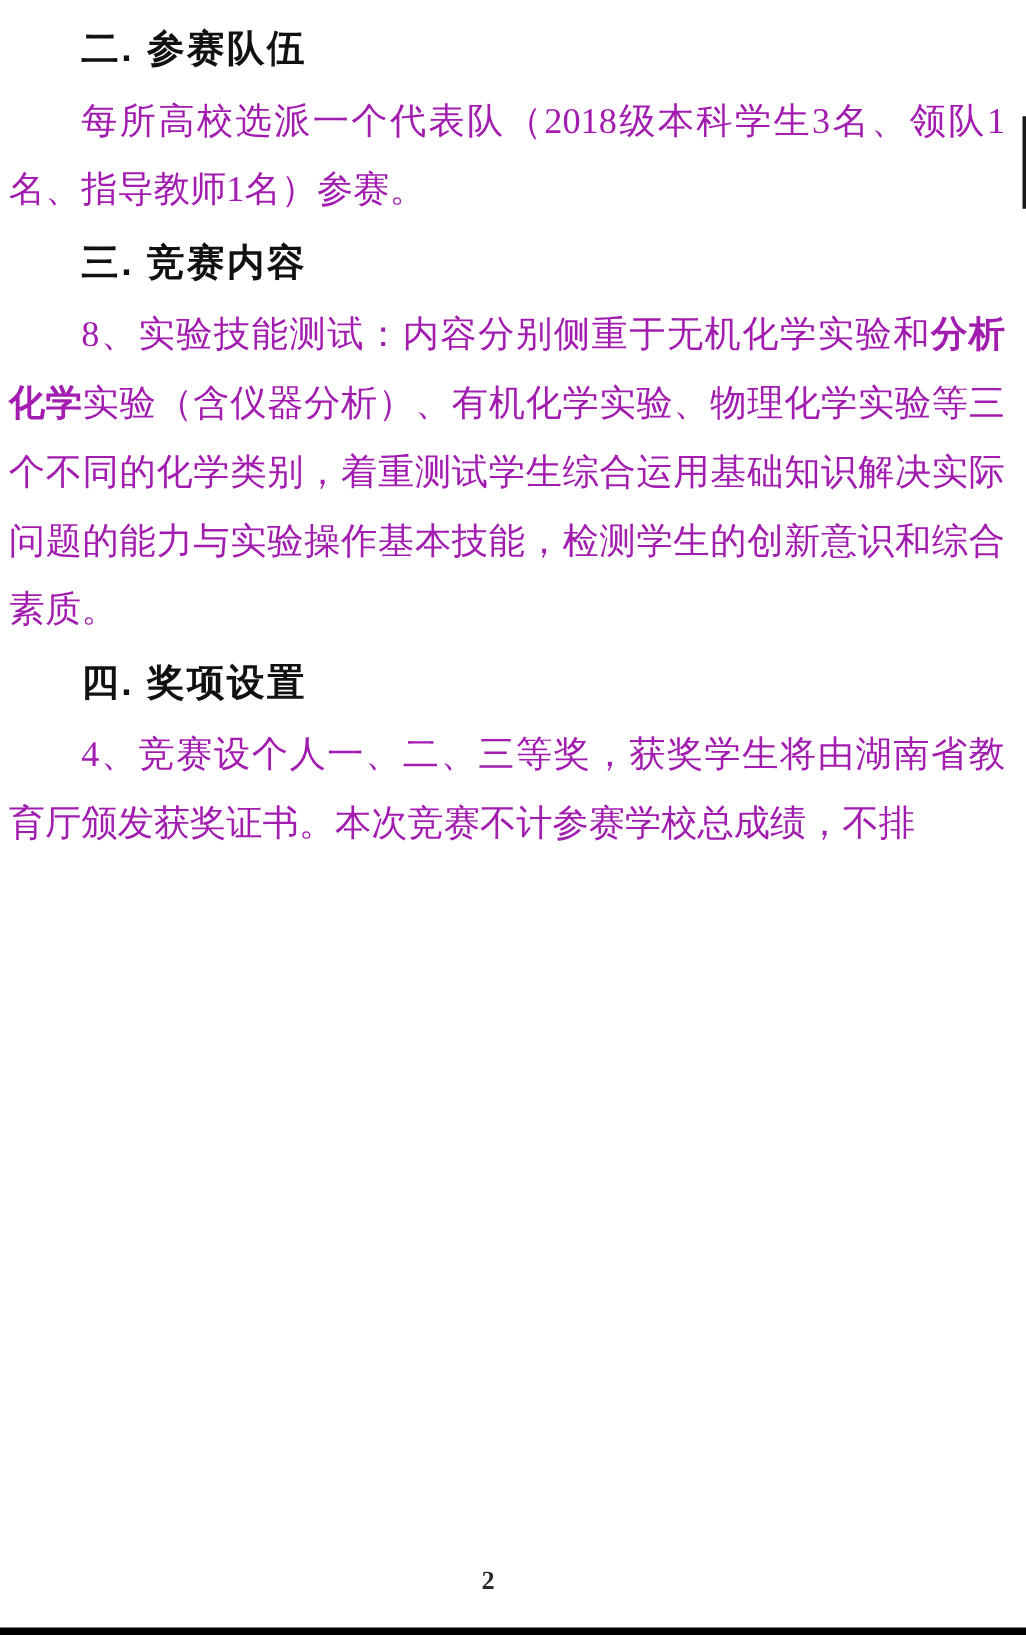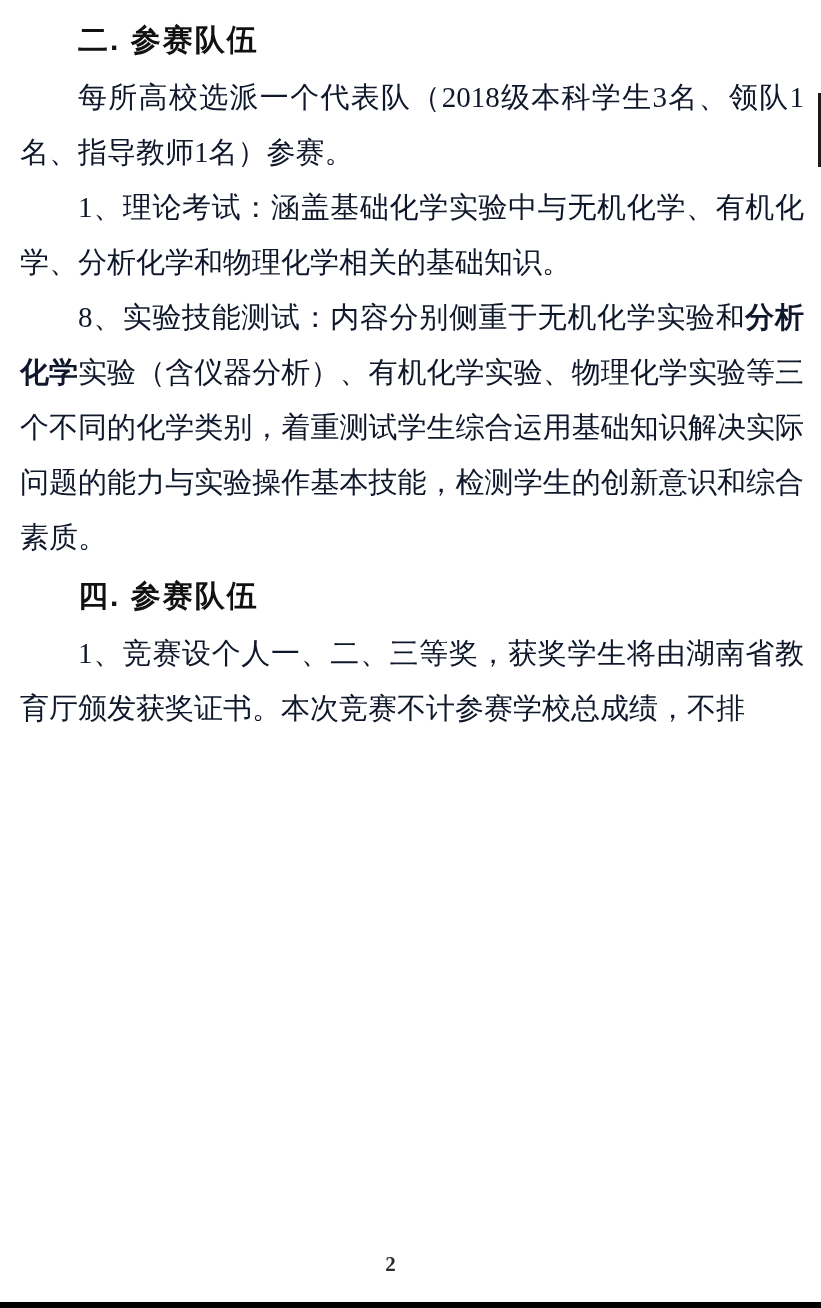--- a/index.html
+++ b/index.html
@@ -9,40 +9,40 @@
   }
   .page {
     position: relative;
     width: 821px;
     height: 1308px;
     background: #ffffff;
     color: #1d1d1d;
     overflow: hidden;
   }
   .content {
-    padding: 9px 17px 0 20px;
+    padding: 9px 17px 0 7px;
   }
   .heading {
     font-family: "Liberation Sans", sans-serif;
     font-size: 30px;
     font-weight: 700;
     line-height: 55px;
     letter-spacing: 2px;
     color: #111111;
     margin: 3px 0 3px 0;
     padding-left: 58px;
   }
   .para {
     font-family: "Liberation Serif", serif;
     font-size: 29px;
     line-height: 55px;
     text-align: justify;
     text-indent: 58px;
     margin: 0;
-    color: #0f172a;
+    color: #a21caf;
   }
   .run-bold {
     font-weight: 700;
     font-family: "Liberation Sans", sans-serif;
   }
   .page-footer {
     position: absolute;
     left: 0;
     right: 40px;
     top: 1252px;
@@ -72,31 +72,31 @@
 </head>
 <body>
 
 <div class="page">
   <div class="content">
 
     <h2 class="heading">二. 参赛队伍</h2>
 
     <p class="para"><span>每所高校选派一个代表队（2018级本科学生3名、领队1名、指导教师1名）参赛。</span></p>
 
+    <h2 class="heading">三. 竞赛内容</h2>
 
-    <p class="para"><span>1、理论考试：涵盖基础化学实验中与无机化学、有机化学、分析化学和物理化学相关的基础知识。</span></p>
 
     <p class="para"><span>8、实验技能测试：内容分别侧重于无机化学实验和</span><span class="run-bold">分析化学</span><span>实验（含仪器分析）、有机化学实验、物理化学实验等三个不同的化学类别，着重测试学生综合运用基础知识解决实际问题的能力与实验操作基本技能，检测学生的创新意识和综合素质。</span></p>
 
-    <h2 class="heading">四. 参赛队伍</h2>
+    <h2 class="heading">四. 奖项设置</h2>
 
 
 
 
-    <p class="para"><span>1、竞赛设个人一、二、三等奖，获奖学生将由湖南省教育厅颁发获奖证书。本次竞赛不计参赛学校总成绩，不排</span></p>
+    <p class="para"><span>4、竞赛设个人一、二、三等奖，获奖学生将由湖南省教育厅颁发获奖证书。本次竞赛不计参赛学校总成绩，不排</span></p>
 
   </div>
 
   <div class="page-footer">2</div>
 
   <div class="scan-artifact"></div>
   <div class="bottom-rule"></div>
 </div>
 
 </body></html>

